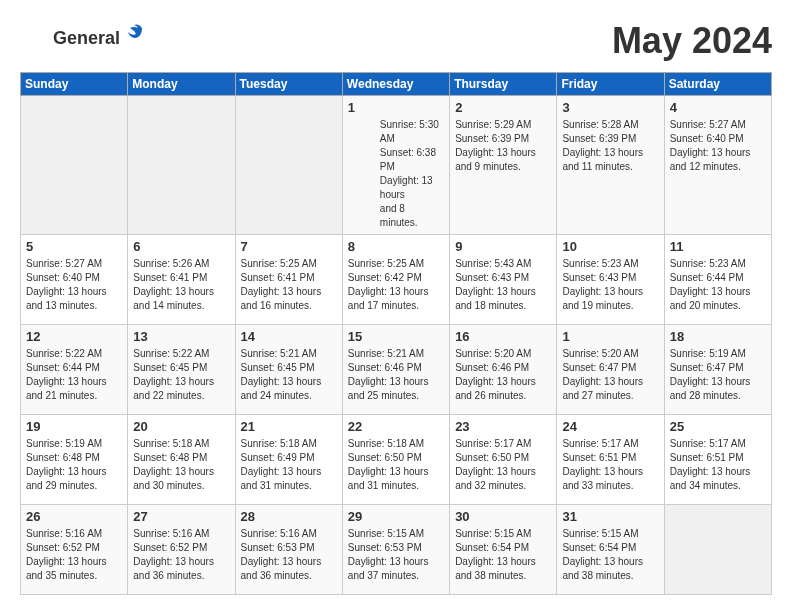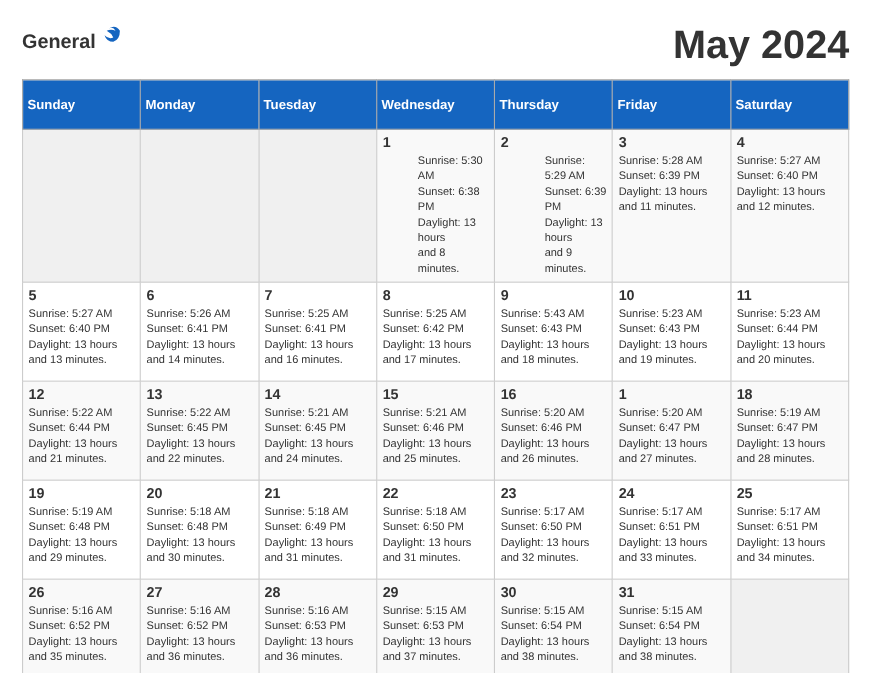--- a/index.html
+++ b/index.html
@@ -12,20 +12,21 @@
     }
     .header {
       display: flex;
       justify-content: space-between;
       align-items: flex-start;
       margin-bottom: 10px;
     }
     .logo {
       display: flex;
       align-items: flex-end;
+      margin-left: 33px;
     }
     .logo-text-general {
       font-size: 18px;
       font-weight: bold;
       color: #333;
     }
     .logo-text-blue {
       font-size: 18px;
       font-weight: bold;
       color: #1565c0;
@@ -50,21 +51,21 @@
     table {
       width: 100%;
       border-collapse: collapse;
       table-layout: fixed;
     }
     thead tr th {
       background-color: #1565c0;
       color: #fff;
       font-size: 12px;
       font-weight: bold;
-      padding: 15px 4px;
+      padding: 4px 4px;
       text-align: left;
       border: 1px solid #aaa;
     }
     tbody tr td {
       vertical-align: top;
       border: 1px solid #ccc;
       padding: 4px 5px;
       font-size: 10px;
       color: #333;
       height: 90px;
@@ -124,21 +125,21 @@
         <td class="empty-cell"></td>
         <td>
           <span class="day-number">1</span>
           <div class="day-info" style="white-space: pre-line; margin-left: 32px;">Sunrise: 5:30 AM
 Sunset: 6:38 PM
 Daylight: 13 hours
 and 8 minutes.</div>
         </td>
         <td>
           <span class="day-number">2</span>
-          <div class="day-info" style="white-space: pre-line; margin-left: 40px;">Sunrise: 5:29 AM
+          <div class="day-info" style="white-space: pre-line;">Sunrise: 5:29 AM
 Sunset: 6:39 PM
 Daylight: 13 hours
 and 9 minutes.</div>
         </td>
         <td>
           <span class="day-number">3</span>
           <div class="day-info" style="white-space: pre-line;">Sunrise: 5:28 AM
 Sunset: 6:39 PM
 Daylight: 13 hours
 and 11 minutes.</div>

